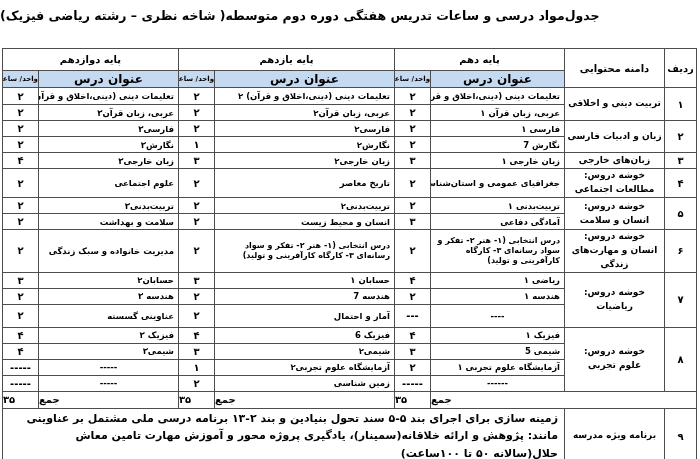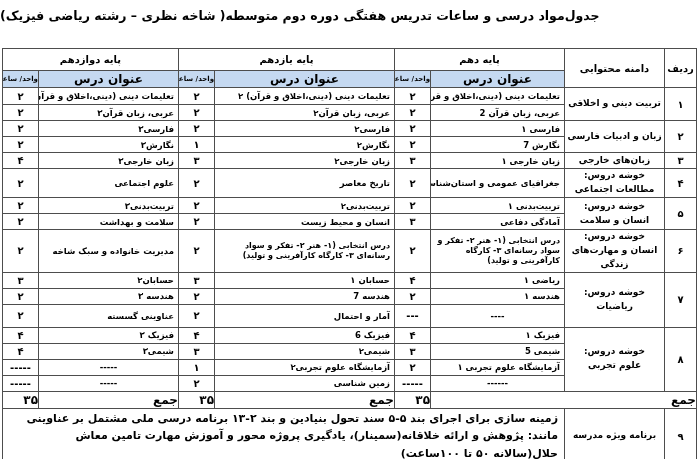--- a/index.html
+++ b/index.html
@@ -45,21 +45,21 @@
   }
   td.c.ctr { text-align:center; padding:0; }
   td.c.wrap { white-space:normal; font-size:8px; line-height:1.25; }
   td.u { text-align:center; font-size:10px; }
   td.d {
     text-align:center; font-size:9px; line-height:1.55;
     white-space:pre-line;
   }
   td.n { text-align:center; font-size:10px; }
   tr.sum-row { height:17px; }
-  tr.sum-row td { text-align:right; font-size:12px;margin-top:36px; }
+  tr.sum-row td { text-align:left; font-size:10px;margin-top:36px; }
   tr.note-row { height:39px; }
   td.note {
     text-align:right; font-size:11px; line-height:1.6;
     padding:1px 6px; white-space:normal;
   }
 </style>
 </head>
 <body>
 
 <div class="title">جدول‌مواد  درسی و ساعات تدریس هفتگی دوره دوم متوسطه( شاخه نظری – رشته ریاضی فیزیک)</div>
@@ -97,21 +97,21 @@
       <td rowspan="2" class="n">۱</td>
       <td rowspan="2" class="d">تربیت دینی و اخلاقی</td>
       <td class="c">تعلیمات دینی (دینی،اخلاق و قرآن) ۱</td>
       <td class="u">۲</td>
       <td class="c">تعلیمات دینی (دینی،اخلاق و قرآن) ۲</td>
       <td class="u">۲</td>
       <td class="c">تعلیمات دینی (دینی،اخلاق و قرآن) ۳</td>
       <td class="u">۲</td>
     </tr>
     <tr>
-      <td class="c">عربی، زبان قرآن 2</td>
+      <td class="c">عربی، زبان قرآن ۱</td>
       <td class="u">۲</td>
       <td class="c">عربی، زبان قرآن۲</td>
       <td class="u">۲</td>
       <td class="c">عربی، زبان قرآن۳</td>
       <td class="u">۲</td>
     </tr>
     <tr>
       <td rowspan="2" class="n">۲</td>
       <td rowspan="2" class="d">زبان و ادبیات فارسی</td>
       <td class="c">فارسی ۱</td>
@@ -170,21 +170,21 @@
       <td class="u">۲</td>
     </tr>
     <tr class="tall-b">
       <td class="n">۶</td>
       <td class="d">خوشه دروس:
 انسان و مهارت‌های زندگی</td>
       <td class="c wrap">درس انتخابی (۱- هنر  ۲- تفکر و سواد رسانه‌ای ۳- کارگاه کارآفرینی و تولید)</td>
       <td class="u">۲</td>
       <td class="c wrap">درس انتخابی (۱- هنر  ۲- تفکر  و سواد رسانه‌ای ۳- کارگاه کارآفرینی و تولید)</td>
       <td class="u">۲</td>
-      <td class="c">مدیریت خانواده و سبک شاخه</td>
+      <td class="c">مدیریت خانواده و سبک زندگی</td>
       <td class="u">۲</td>
     </tr>
     <tr>
       <td rowspan="3" class="n">۷</td>
       <td rowspan="3" class="d">خوشه دروس:
 ریاضیات</td>
       <td class="c">ریاضی ۱</td>
       <td class="u">۴</td>
       <td class="c">حسابان ۱</td>
       <td class="u">۳</td>

